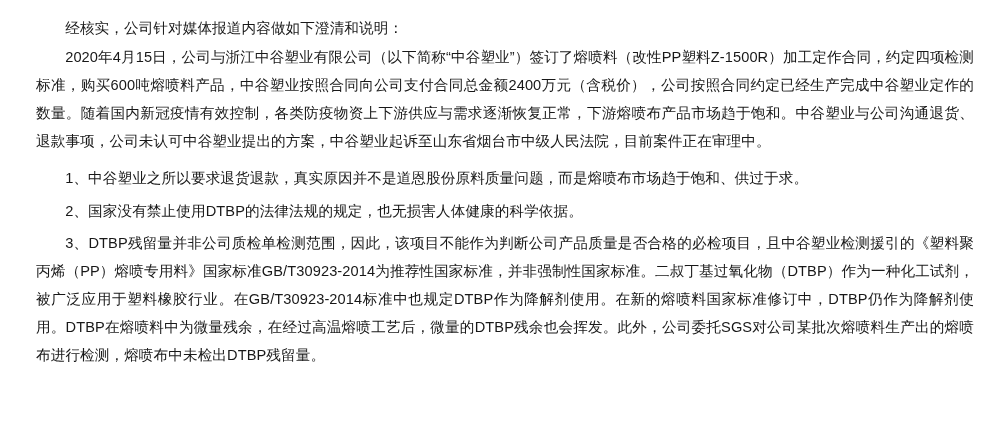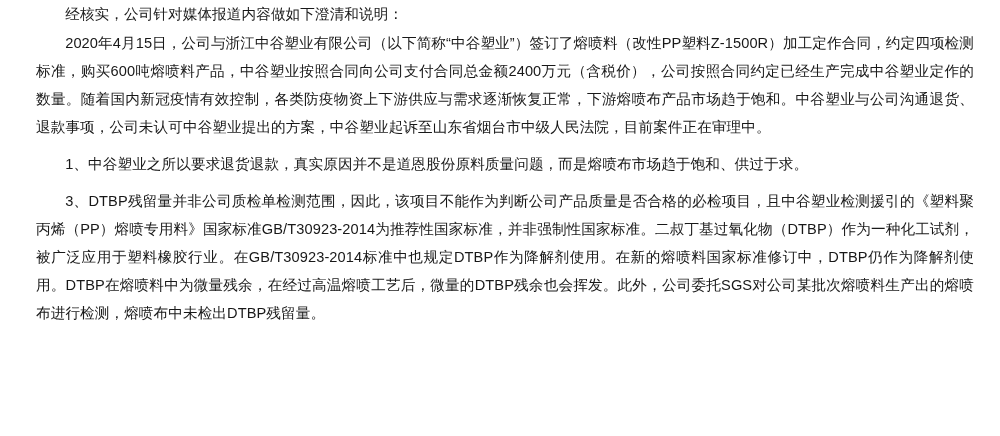--- a/index.html
+++ b/index.html
@@ -11,21 +11,21 @@
     width: 1000px;
     height: 436px;
     font-family: "Liberation Sans", sans-serif;
     color: #1a1a1a;
     overflow: hidden;
   }
   .page {
     width: 1000px;
     height: 436px;
     box-sizing: border-box;
-    padding: 0 26px 0 36px;
+    padding: 14px 26px 0 36px;
     background: #ffffff;
     position: relative;
   }
   .doc-body {
     font-size: 14.6px;
     line-height: 1.92;
     letter-spacing: 0.1px;
     color: #181818;
     text-align: justify;
   }
@@ -50,20 +50,21 @@
     <p class="para">经核实，公司针对媒体报道内容做如下澄清和说明：</p>
 
     <p class="para">2020年4月15日，公司与浙江中谷塑业有限公司（以下简称“中谷塑业”）签订了熔喷料（改性PP塑料Z-1500R）加工定作合同，约定四项检测标准，购买600吨熔喷料产品，中谷塑业按照合同向公司支付合同总金额2400万元（含税价），公司按照合同约定已经生产完成中谷塑业定作的数量。随着国内新冠疫情有效控制，各类防疫物资上下游供应与需求逐渐恢复正常，下游熔喷布产品市场趋于饱和。中谷塑业与公司沟通退货、退款事项，公司未认可中谷塑业提出的方案，中谷塑业起诉至山东省烟台市中级人民法院，目前案件正在审理中。</p>
 
     <div class="gap-md"></div>
 
     <p class="para item">1、中谷塑业之所以要求退货退款，真实原因并不是道恩股份原料质量问题，而是熔喷布市场趋于饱和、供过于求。</p>
 
     <div class="gap-sm"></div>
 
+    <p class="para item">2、国家没有禁止使用DTBP的法律法规的规定，也无损害人体健康的科学依据。</p>
 
     <div class="gap-sm"></div>
 
     <p class="para item">3、DTBP残留量并非公司质检单检测范围，因此，该项目不能作为判断公司产品质量是否合格的必检项目，且中谷塑业检测援引的《塑料聚丙烯（PP）熔喷专用料》国家标准GB/T30923-2014为推荐性国家标准，并非强制性国家标准。二叔丁基过氧化物（DTBP）作为一种化工试剂，被广泛应用于塑料橡胶行业。在GB/T30923-2014标准中也规定DTBP作为降解剂使用。在新的熔喷料国家标准修订中，DTBP仍作为降解剂使用。DTBP在熔喷料中为微量残余，在经过高温熔喷工艺后，微量的DTBP残余也会挥发。此外，公司委托SGS对公司某批次熔喷料生产出的熔喷布进行检测，熔喷布中未检出DTBP残留量。</p>
 
     <div class="gap-sm"></div>
 
 
   </div>
 </div>

